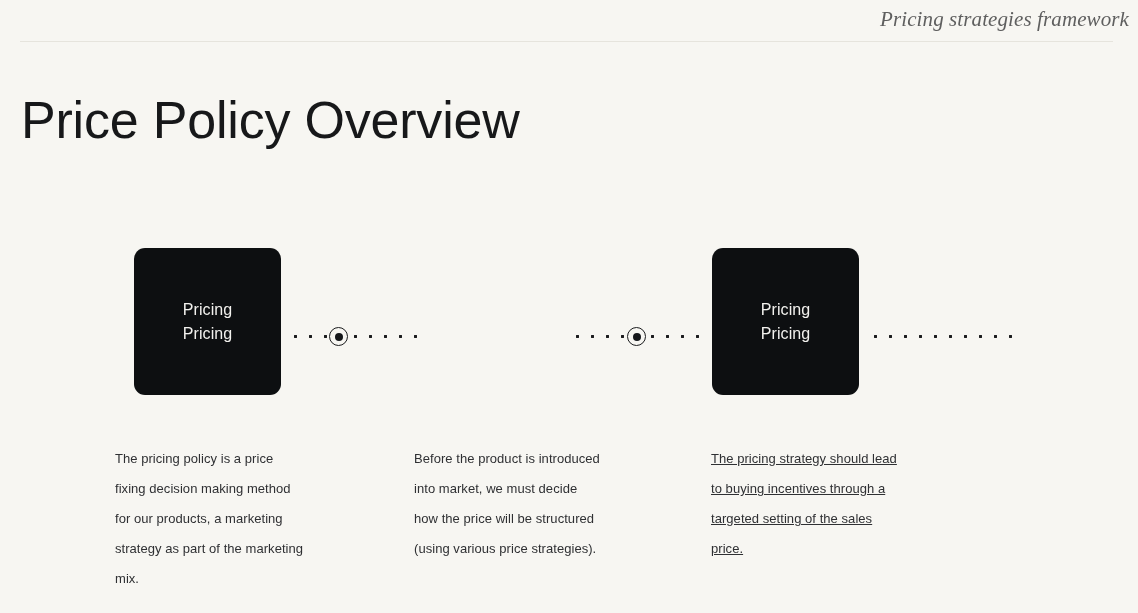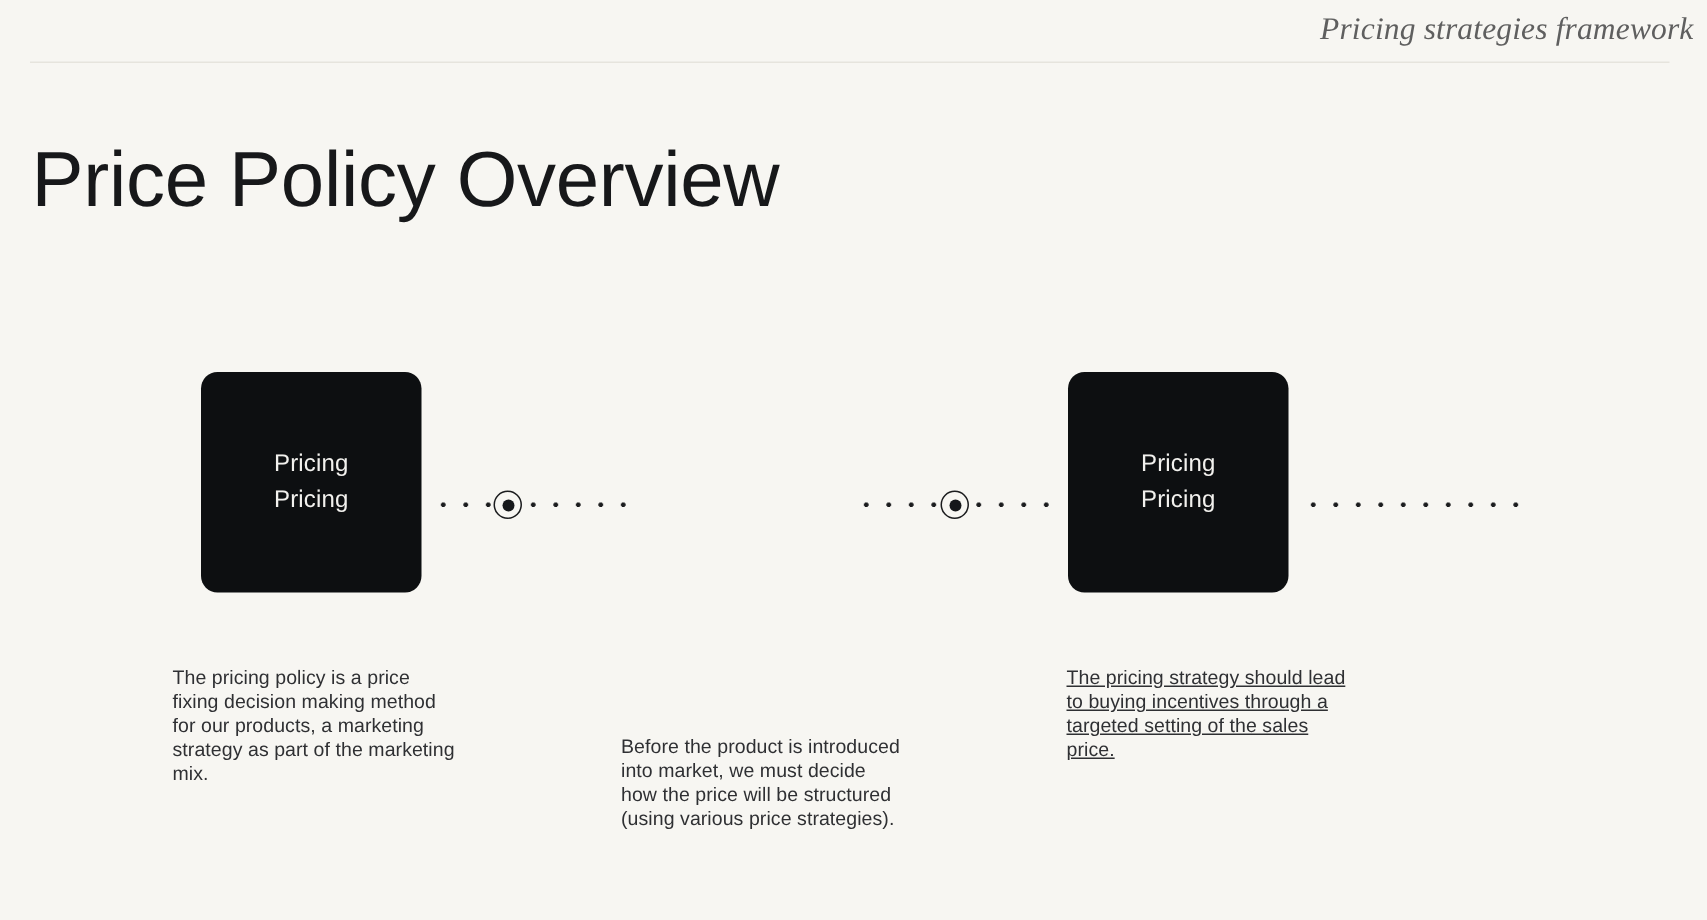--- a/index.html
+++ b/index.html
@@ -126,26 +126,26 @@
   .descriptions {
     position: absolute;
     left: 0;
     top: 444px;
     width: 1138px;
   }
   .desc {
     position: absolute;
     width: 190px;
     font-size: 13px;
-    line-height: 16px;
+    line-height: 30px;
     color: #2f3033;
     letter-spacing: 0.05px;
   }
   .desc-1 { left: 115px; }
-  .desc-2 { left: 414px; margin-top: 46px; }
+  .desc-2 { left: 414px; }
   .desc-3 { left: 711px; text-decoration: underline; }
 </style>
 </head>
 <body>
 
 <div class="header">
   <div class="header-title">Pricing strategies framework</div>
 </div>
 <div class="header-divider"></div>
 

